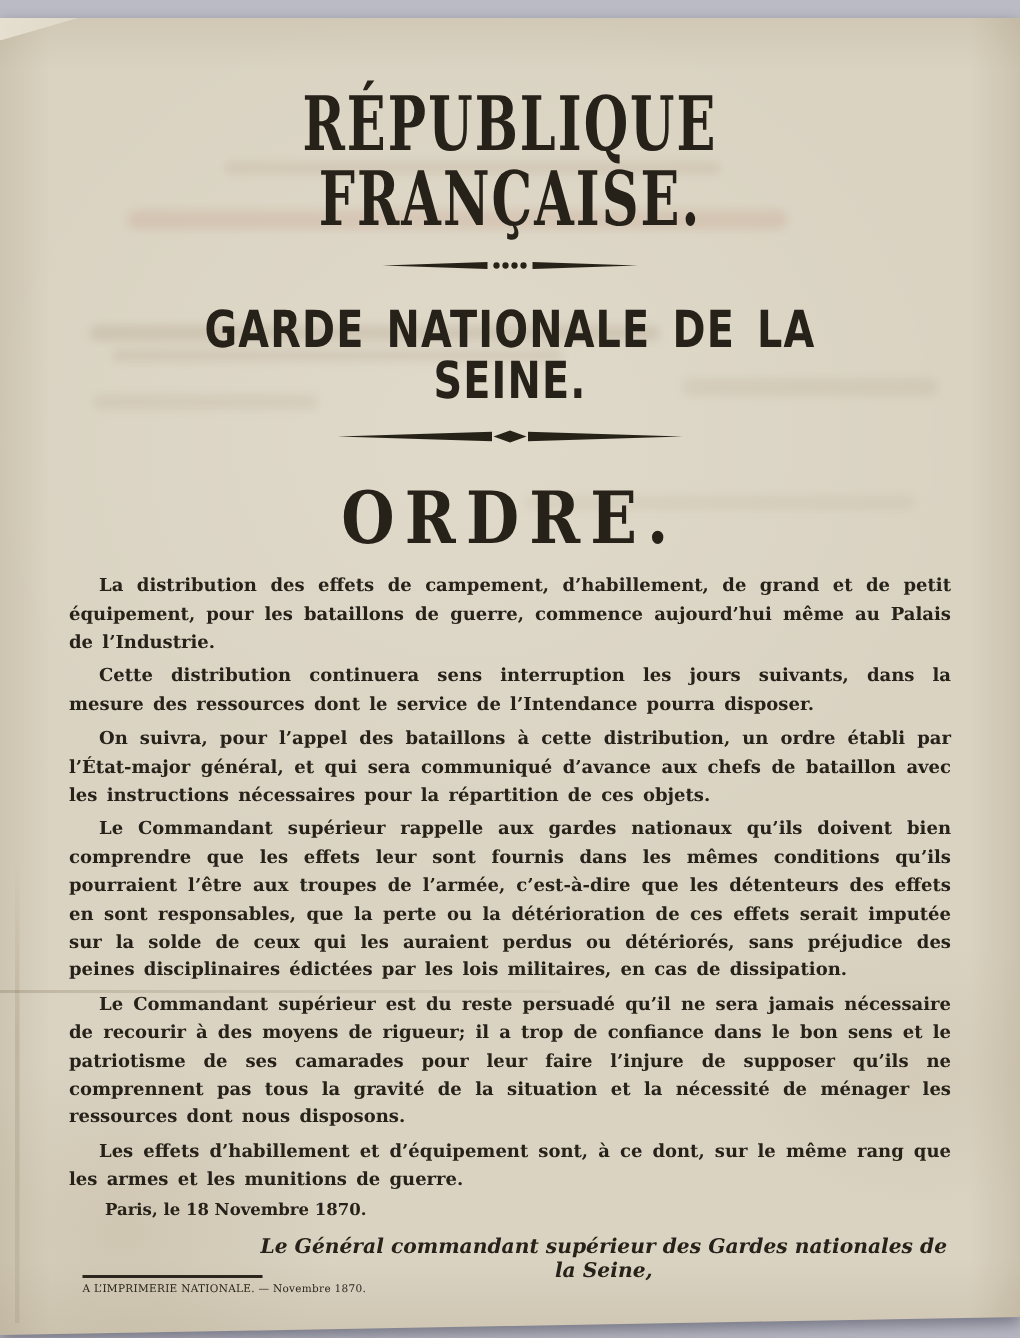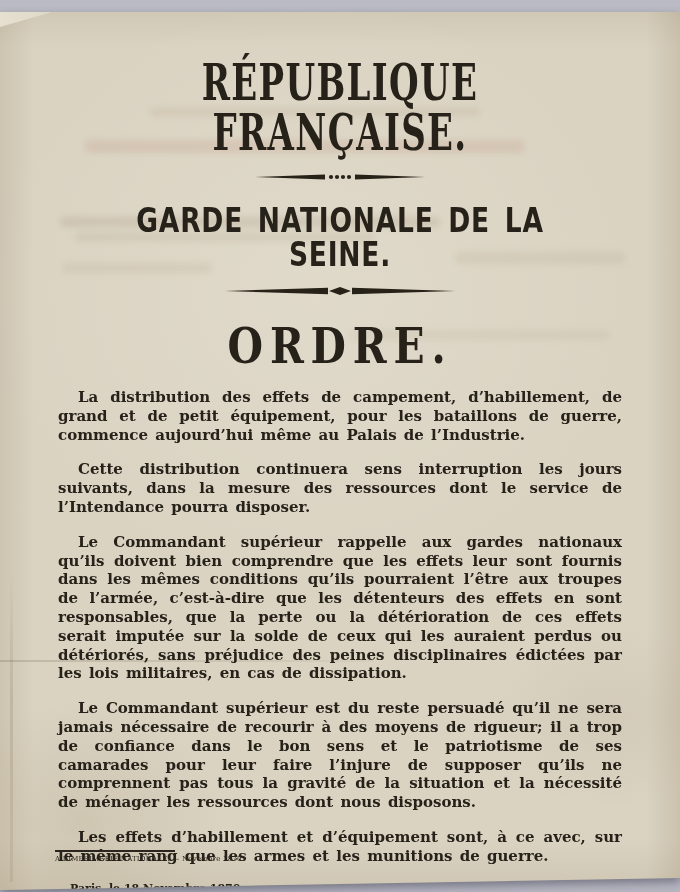--- a/index.html
+++ b/index.html
@@ -31,21 +31,21 @@
 
   .content{position:absolute;left:42px;top:0;width:596px;color:#262119;}
   .title{margin:46px 0 0;text-align:center;font-family:"DejaVu Serif",serif;font-weight:700;
     font-size:50px;line-height:50px;letter-spacing:2px;word-spacing:34px;transform:scaleX(.68);}
   .divider{display:block;margin:13px auto 0;}
   .subtitle{margin:20px 0 0;text-align:center;font-family:"DejaVu Sans",sans-serif;font-weight:700;
     font-size:34px;line-height:34px;letter-spacing:1px;word-spacing:6px;transform:scaleX(.78);}
   .order{margin:22px 0 0;text-align:center;font-family:"DejaVu Serif",serif;font-weight:700;
     font-size:48px;line-height:52px;letter-spacing:8px;transform:scaleX(.85);}
   .body-text{margin-top:9px;}
-  .body-text p{margin:16px;font-weight:700;font-size:15px;line-height:18.8px;
+  .body-text p{margin:4px;font-weight:700;font-size:12px;line-height:18.8px;
     text-align:justify;text-indent:20px;word-spacing:2px;}
   .dateline{margin:4px 0 0 28px;font-weight:700;font-size:11px;}
   .sig-role{margin:10px 0 0;padding-left:125px;text-align:center;font-style:italic;
     font-weight:700;font-size:13.5px;}
   .imprint{position:absolute;left:55px;top:838px;width:140px;color:#2a251d;}
   .imprint-rule{height:2px;background:#2a251d;margin-bottom:2.5px;width:120px;}
   .imprint-text{font-weight:400;font-size:7px;letter-spacing:.2px;white-space:nowrap;}
   .ornament{fill:#272218;}
 </style>
 </head>
@@ -86,23 +86,24 @@
         <polygon class="ornament" points="0,7 103,3.8 103,10.2"></polygon>
         <polygon class="ornament" points="104,7 115,3 126,7 115,11"></polygon>
         <polygon class="ornament" points="127,3.8 127,10.2 230,7"></polygon>
       </svg>
 
       <h3 class="order">ORDRE.</h3>
 
       <div class="body-text">
         <p>La distribution des effets de campement, d’habillement, de grand et de petit équipement, pour les bataillons de guerre, commence aujourd’hui même au Palais de l’Industrie.</p>
         <p>Cette distribution continuera sens interruption les jours suivants, dans la mesure des ressources dont le service de l’Intendance pourra disposer.</p>
+        <p>On suivra, pour l’appel des bataillons à cette distribution, un ordre établi par l’État-major général, et qui sera communiqué d’avance aux chefs de bataillon avec les instructions nécessaires pour la répartition de ces objets.</p>
         <p>Le Commandant supérieur rappelle aux gardes nationaux qu’ils doivent bien comprendre que les effets leur sont fournis dans les mêmes conditions qu’ils pourraient l’être aux troupes de l’armée, c’est-à-dire que les détenteurs des effets en sont responsables, que la perte ou la détérioration de ces effets serait imputée sur la solde de ceux qui les auraient perdus ou détériorés, sans préjudice des peines disciplinaires édictées par les lois militaires, en cas de dissipation.</p>
         <p>Le Commandant supérieur est du reste persuadé qu’il ne sera jamais nécessaire de recourir à des moyens de rigueur; il a trop de confiance dans le bon sens et le patriotisme de ses camarades pour leur faire l’injure de supposer qu’ils ne comprennent pas tous la gravité de la situation et la nécessité de ménager les ressources dont nous disposons.</p>
-        <p>Les effets d’habillement et d’équipement sont, à ce avec, sur le même rang que les armes et les munitions de guerre.</p>
+        <p>Les effets d’habillement et d’équipement sont, à ce dont, sur le même rang que les armes et les munitions de guerre.</p>
       </div>
 
       <div class="dateline">Paris, le 18 Novembre 1870.</div>
 
       <div class="sig-role">Le Général commandant supérieur des Gardes nationales de la Seine,</div>
 
     </div>
 
     <div class="imprint">
       <div class="imprint-rule"></div>

